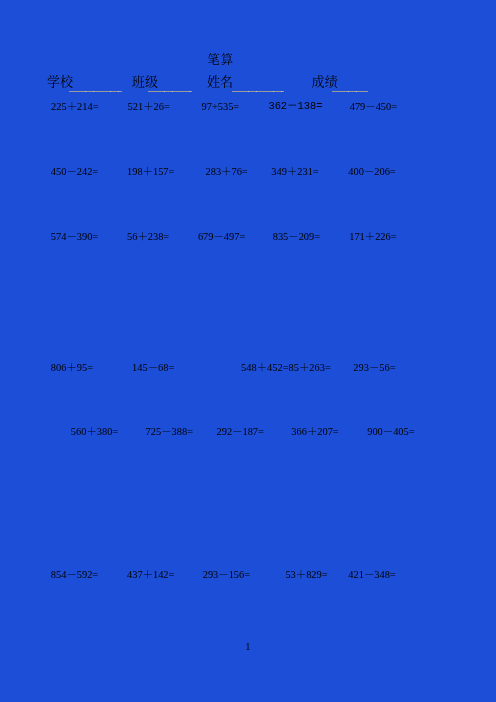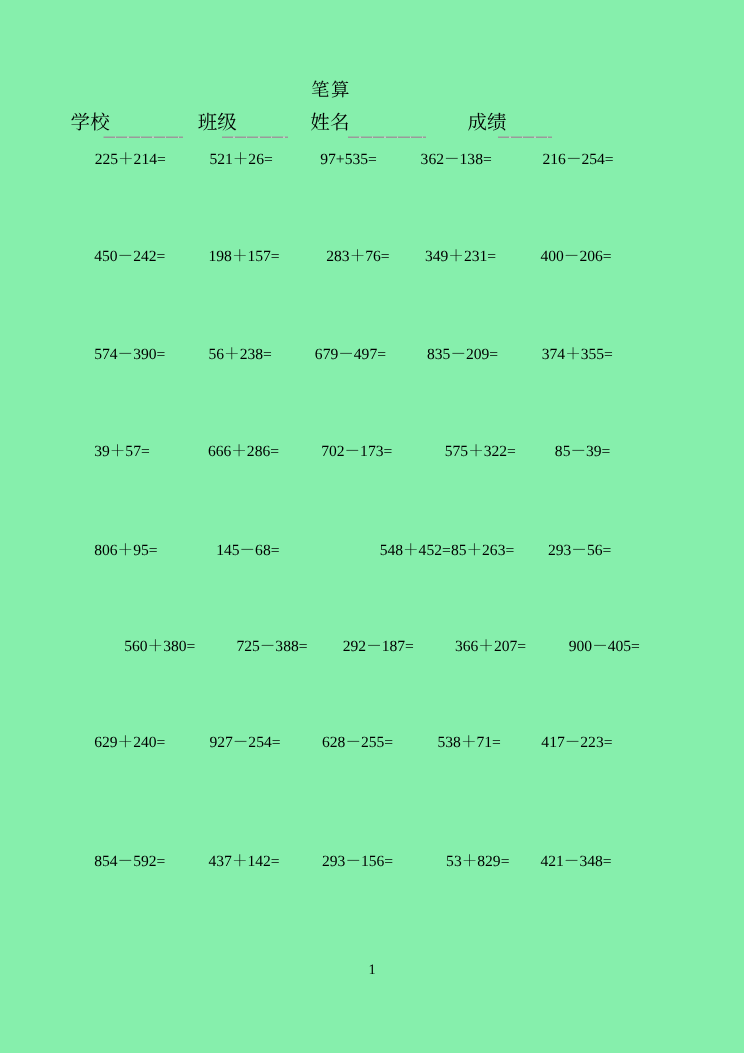--- a/index.html
+++ b/index.html
@@ -12,21 +12,21 @@
     width: 496px;
     height: 702px;
     overflow: hidden;
     font-family: "Liberation Serif", "Noto Serif CJK SC", serif;
     color: #000000;
   }
   .page {
     position: relative;
     width: 496px;
     height: 702px;
-    background: #86efac;
+    background: #1d4ed8;
     overflow: hidden;
   }
 
   
   .doc-title {
     position: absolute;
     left: 48.2px;
     top: 53.4px;
     width: 345px;
     text-align: center;
@@ -66,21 +66,21 @@
   .grid {
     position: absolute;
     left: 0;
     top: 0;
     width: 496px;
     height: 600px;
     font-size: 10.4px;
   }
   .prow {
     position: absolute;
-    left: 16px;
+    left: 4px;
     width: 480px;
     height: 11px;
     line-height: 11px;
   }
   .prow .cell {
     position: absolute;
     top: 0;
     white-space: nowrap;
   }
 
@@ -111,65 +111,51 @@
       <div class="hblank" style="left: 231.6px; width: 52.7px;"></div>
       <div class="hlabel" style="left: 311.6px;">成绩</div>
       <div class="hblank" style="left: 331.9px; width: 36.2px;"></div>
     </div>
 
   <div class="grid">
       <div class="prow" style="top: 101.3px;">
         <span class="cell" style="left: 47.1px;">225＋214=</span>
         <span class="cell" style="left: 123.6px;">521＋26=</span>
         <span class="cell" style="left: 197.5px;">97+535=</span>
-        <span class="cell" style="left: 264.4px;">362－138=</span>
-        <span class="cell" style="left: 345.7px;">216－254=</span>
+        <span class="cell" style="left: 264.4px; font-family: Liberation Mono, monospace;">362－138=</span>
+        <span class="cell" style="left: 345.7px;">479－450=</span>
       </div>
       <div class="prow" style="top: 165.8px;">
         <span class="cell" style="left: 46.8px;">450－242=</span>
         <span class="cell" style="left: 123px;">198＋157=</span>
         <span class="cell" style="left: 201.5px;">283＋76=</span>
         <span class="cell" style="left: 267.3px;">349＋231=</span>
         <span class="cell" style="left: 344.3px;">400－206=</span>
       </div>
       <div class="prow" style="top: 230.6px;">
         <span class="cell" style="left: 46.8px;">574－390=</span>
         <span class="cell" style="left: 123px;">56＋238=</span>
         <span class="cell" style="left: 193.9px;">679－497=</span>
         <span class="cell" style="left: 268.7px;">835－209=</span>
-        <span class="cell" style="left: 345.2px;">374＋355=</span>
-      </div>
-      <div class="prow" style="top: 295.5px;">
-        <span class="cell" style="left: 46.8px;">39＋57=</span>
-        <span class="cell" style="left: 122.6px;">666＋286=</span>
-        <span class="cell" style="left: 198.1px;">702－173=</span>
-        <span class="cell" style="left: 280.5px;">575＋322=</span>
-        <span class="cell" style="left: 353.9px;">85－39=</span>
+        <span class="cell" style="left: 345.2px;">171＋226=</span>
       </div>
       <div class="prow" style="top: 361.5px;">
         <span class="cell" style="left: 46.8px;">806＋95=</span>
         <span class="cell" style="left: 128.1px;">145－68=</span>
         <span class="cell" style="left: 198.1px; padding-left: 39px;">548＋452=</span>
         <span class="cell" style="left: 284.6px;">85＋263=</span>
         <span class="cell" style="left: 349.3px;">293－56=</span>
       </div>
       <div class="prow" style="top: 425.8px; margin-left: 20px;">
         <span class="cell" style="left: 46.8px;">560＋380=</span>
         <span class="cell" style="left: 121.6px;">725－388=</span>
         <span class="cell" style="left: 192.5px;">292－187=</span>
         <span class="cell" style="left: 267.3px;">366＋207=</span>
         <span class="cell" style="left: 343.2px;">900－405=</span>
       </div>
-      <div class="prow" style="top: 490.1px;">
-        <span class="cell" style="left: 46.8px;">629＋240=</span>
-        <span class="cell" style="left: 123.6px;">927－254=</span>
-        <span class="cell" style="left: 198.7px;">628－255=</span>
-        <span class="cell" style="left: 275.7px;">538＋71=</span>
-        <span class="cell" style="left: 344.9px;">417－223=</span>
-      </div>
       <div class="prow" style="top: 568.8px;">
         <span class="cell" style="left: 46.8px;">854－592=</span>
         <span class="cell" style="left: 123px;">437＋142=</span>
         <span class="cell" style="left: 198.7px;">293－156=</span>
         <span class="cell" style="left: 281.4px;">53＋829=</span>
         <span class="cell" style="left: 344.3px;">421－348=</span>
       </div>
     </div>
 
   <div class="pageno">1</div>

